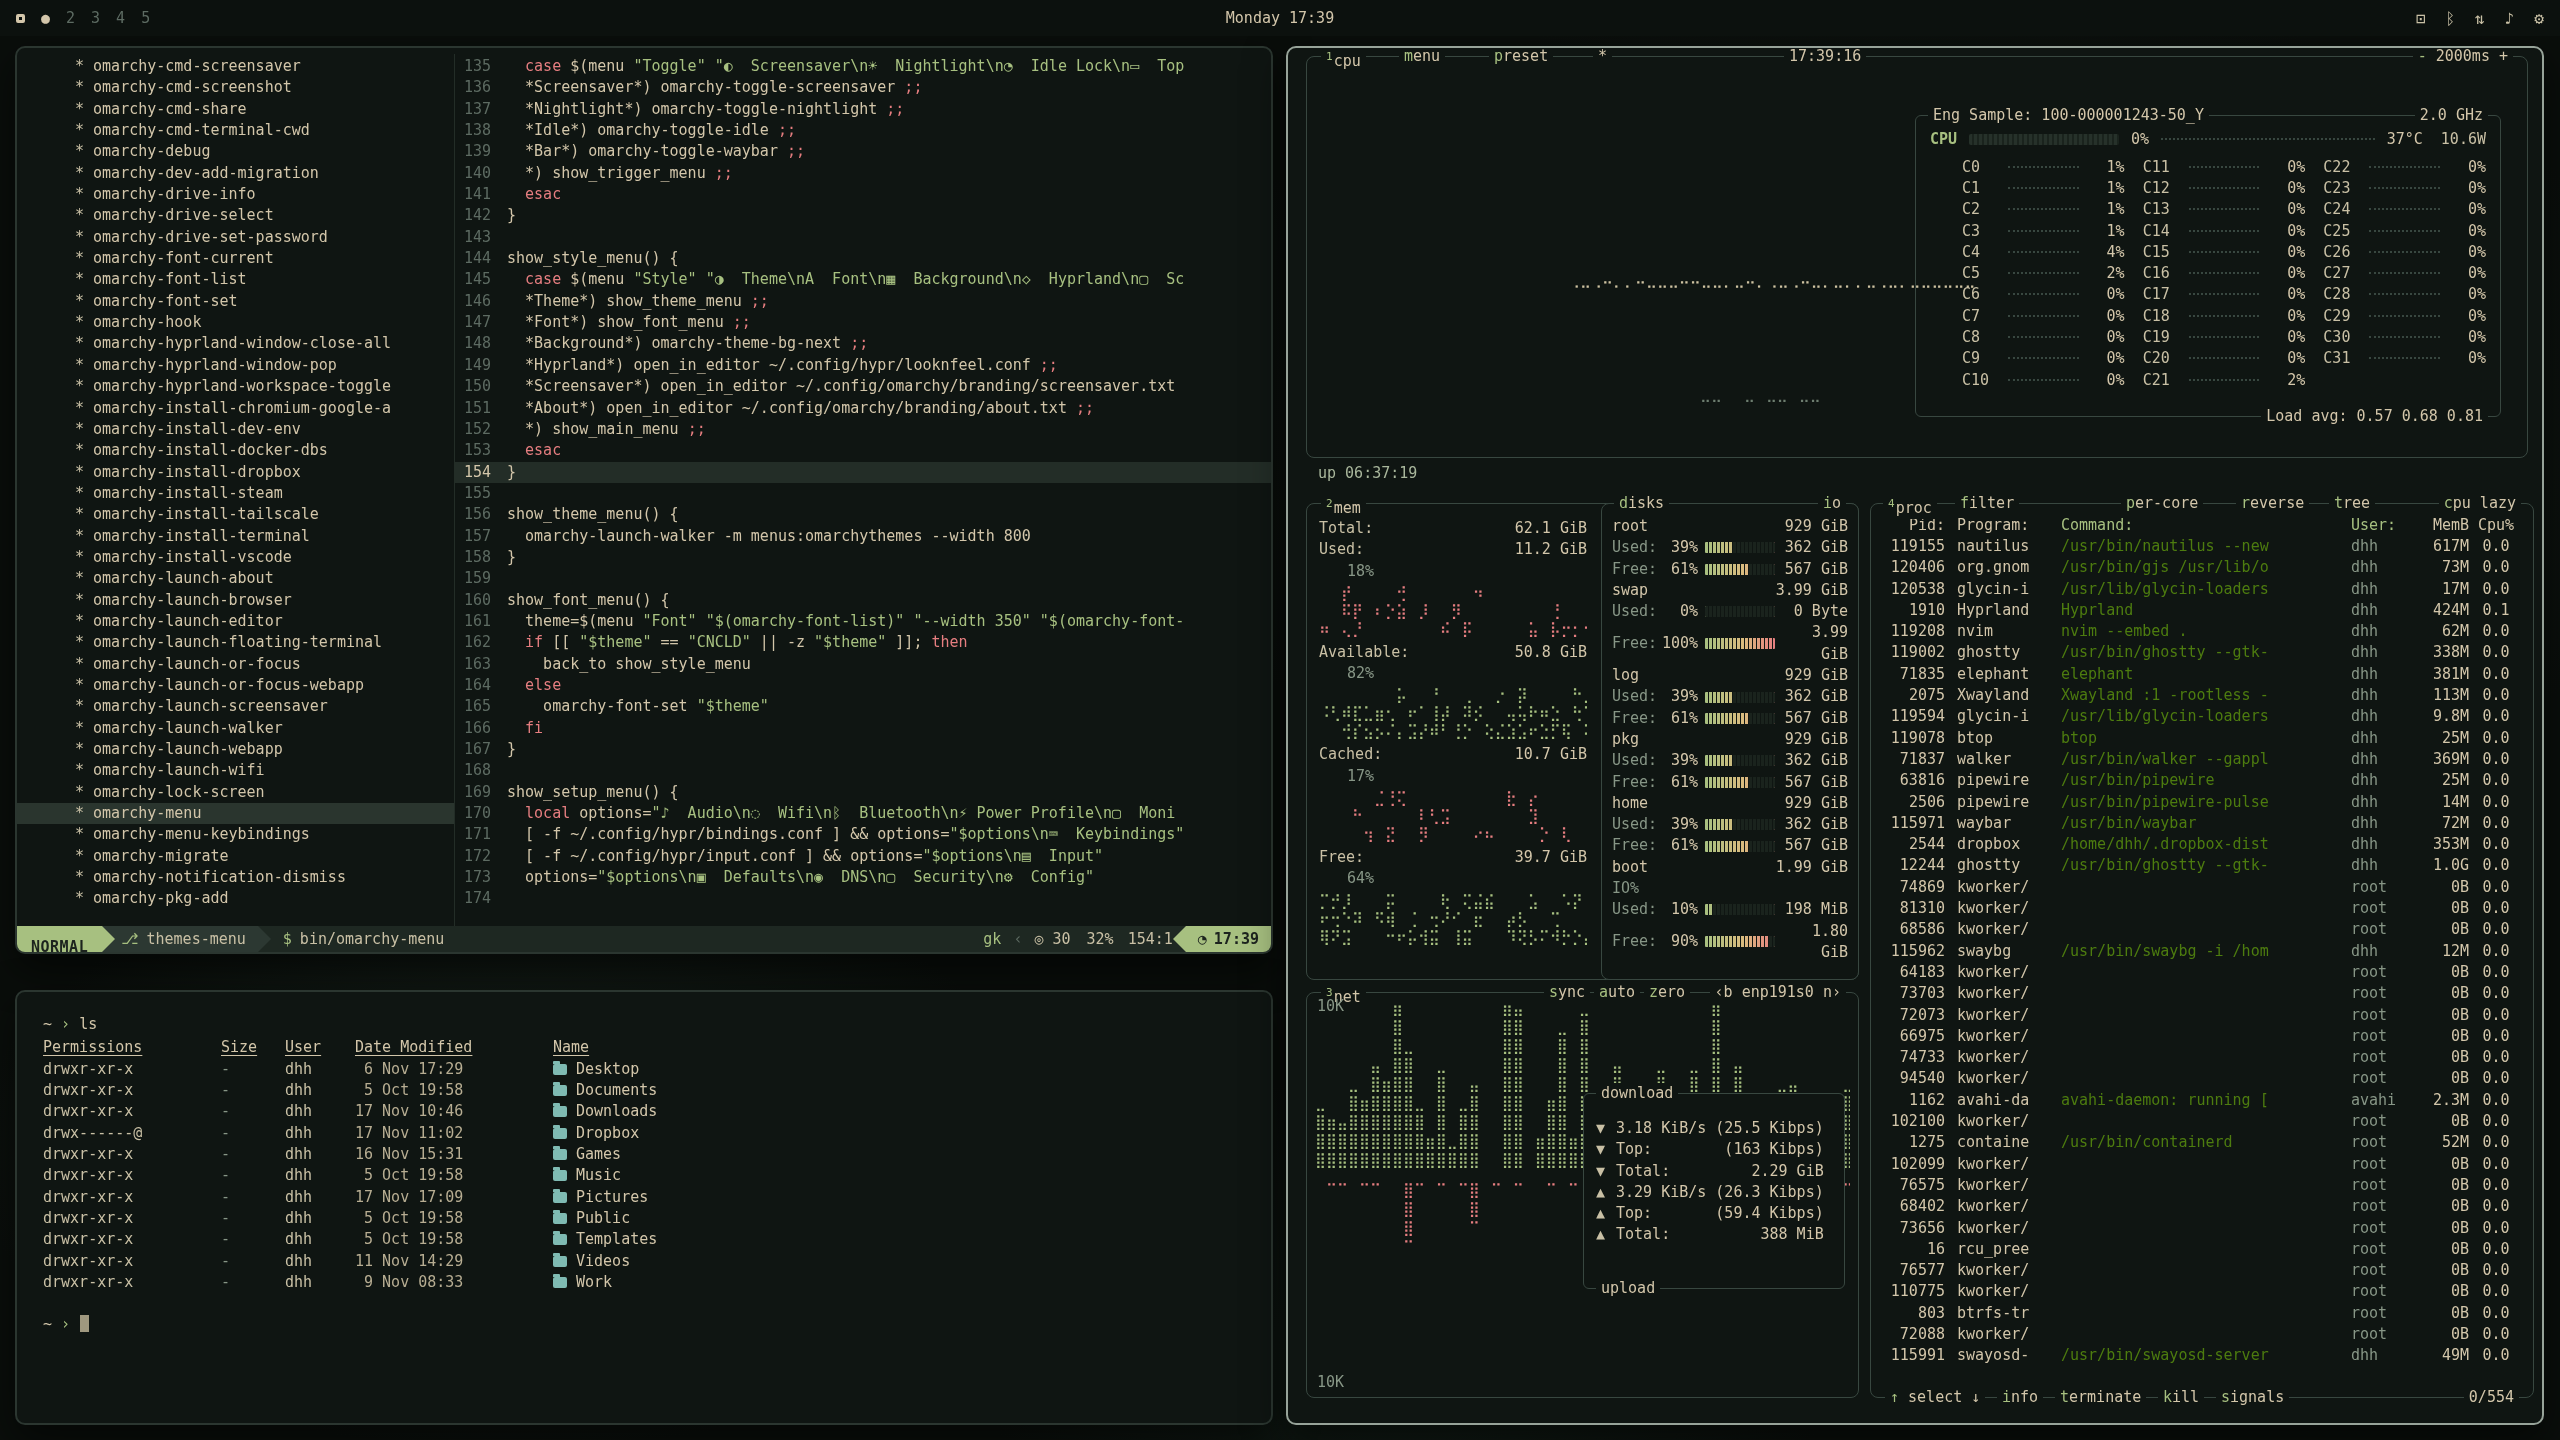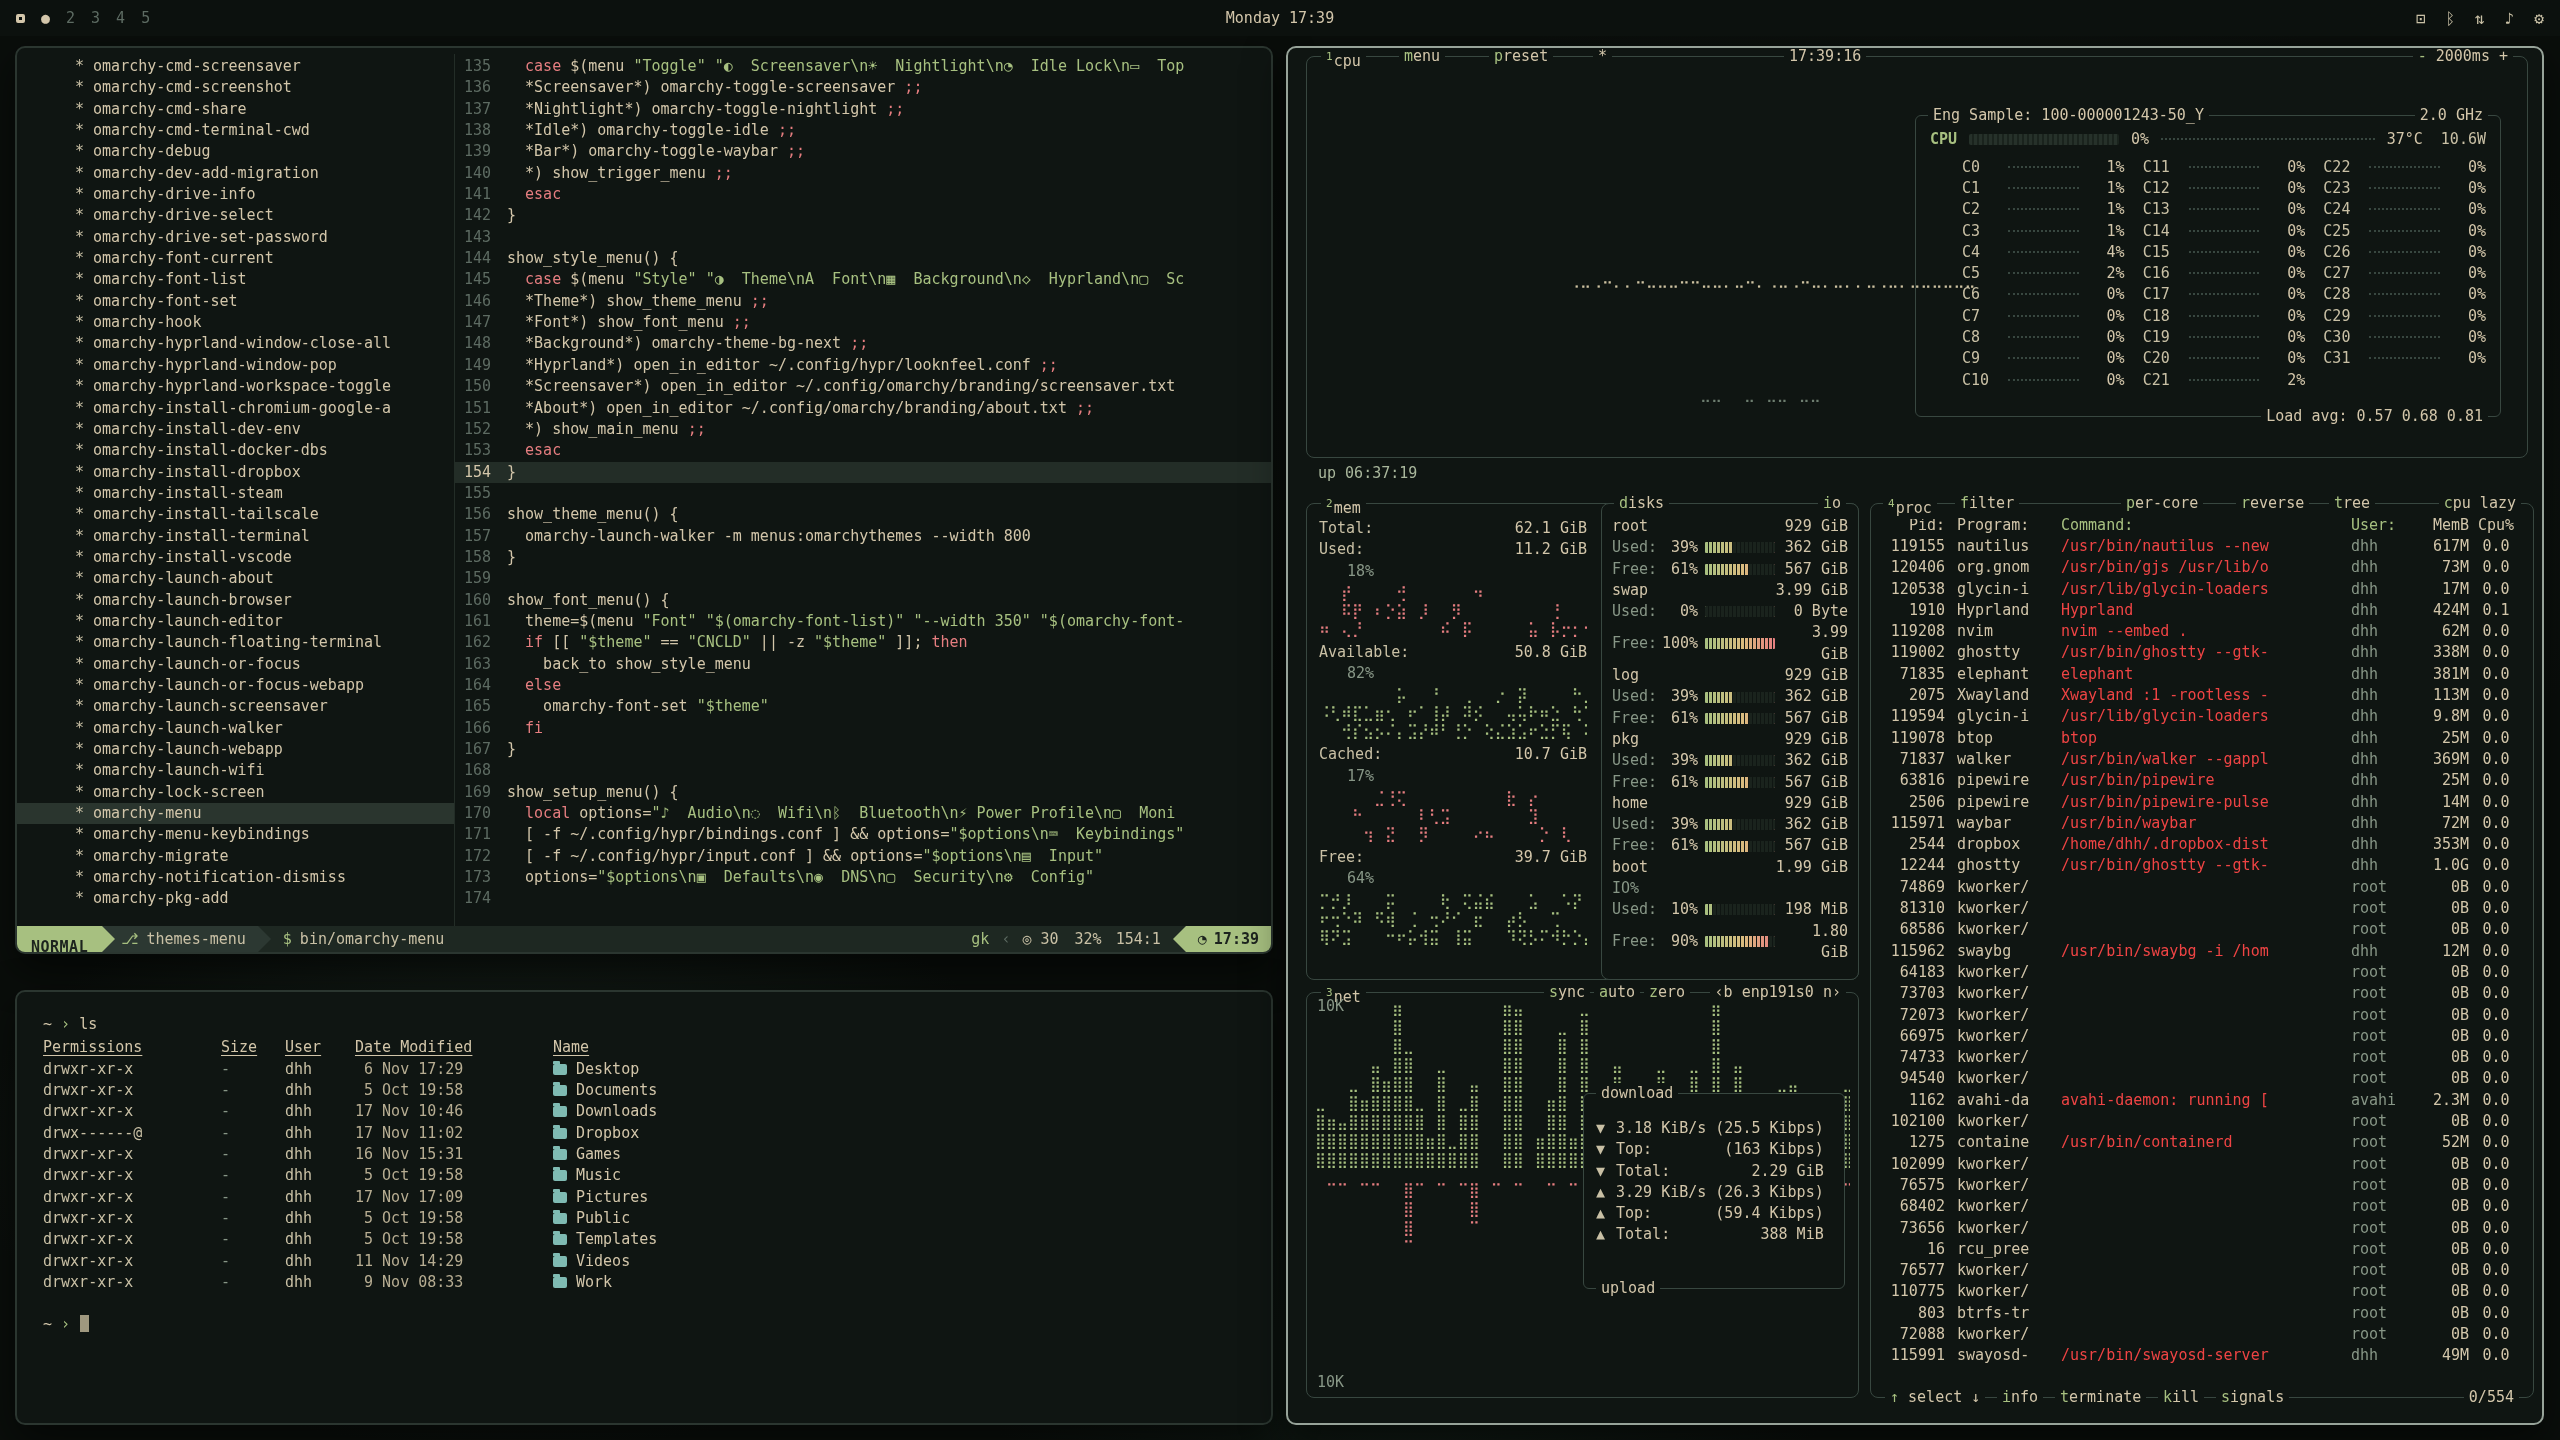--- a/index.html
+++ b/index.html
@@ -51,21 +51,21 @@
 .sl-branch{background:var(--slseg);color:var(--fg2);padding:0 12px 0 6px;display:flex;gap:8px;}
 .sl-bicon{color:var(--green);}
 .sl-tri2{width:0;height:0;border-top:13px solid transparent;border-bottom:13px solid transparent;border-left:13px solid var(--slseg);}
 .sl-file{padding:0 12px;display:flex;gap:8px;color:var(--fg2);}
 .sl-ficon{color:var(--green);}
 .sl-fill{flex:1;}
 .sl-gk{color:var(--green);}
 .sl-sep{color:var(--grey);margin:0 12px;}
 .sl-b{color:var(--fg2);}
 .sl-prog{color:var(--fg2);margin-left:16px;}
-.sl-pos{color:var(--fg2);margin-left:14px;margin-right:12px;}
+.sl-pos{color:var(--fg2);margin-left:14px;margin-right:0;}
 .sl-tri3{width:0;height:0;border-top:13px solid transparent;border-bottom:13px solid transparent;border-right:13px solid var(--green);}
 .sl-clock{background:var(--green);color:#1c231e;padding:0 12px;display:flex;gap:7px;font-weight:bold;}
 
 .t-line{line-height:21.35px;white-space:pre;}
 .t-cwd{color:var(--fg);}
 .t-prompt{color:var(--green);}
 .t-cmd{color:var(--fg);}
 .t2{margin-top:21px;}
 .cursor{display:inline-block;width:9px;height:17px;background:#b9af93;margin-left:10px;vertical-align:-3px;opacity:.85;}
 .ls-header{line-height:21.35px;margin-top:2px;}
@@ -135,21 +135,21 @@
 .netbox{position:absolute;left:276px;top:100px;width:262px;height:196px;border:1px solid var(--border);border-radius:6px;background:var(--panel);z-index:3;padding:24px 12px 0;}
 .nrow{display:flex;line-height:21.3px;}
 .narrow{width:20px;color:var(--fg2);}
 .ntext{white-space:pre;color:var(--fg);}
 
 .prochead{display:flex;margin:12px 10px 2px;color:var(--green);}
 .procrows{margin:0 10px;}
 .prow{display:flex;line-height:21.3px;}
 .ppid{width:64px;text-align:right;flex:none;color:var(--fg);}
 .pprog{width:100px;margin-left:12px;flex:none;color:var(--fg);overflow:hidden;}
-.pcmd{flex:1;margin-left:4px;color:#ef4444;overflow:hidden;white-space:pre;}
+.pcmd{flex:1;margin-left:4px;color:#4d7c0f;overflow:hidden;white-space:pre;}
 .puser{width:62px;flex:none;color:var(--dim);}
 .pmem{width:56px;text-align:right;flex:none;color:var(--fg);}
 .pcpu{width:54px;text-align:center;flex:none;color:var(--fg);}
 .prochead .pcmd,.prochead .puser{color:var(--green);}
 </style>
 </head>
 <body>
 
 <div class="topbar">
   <div class="tb-left">

